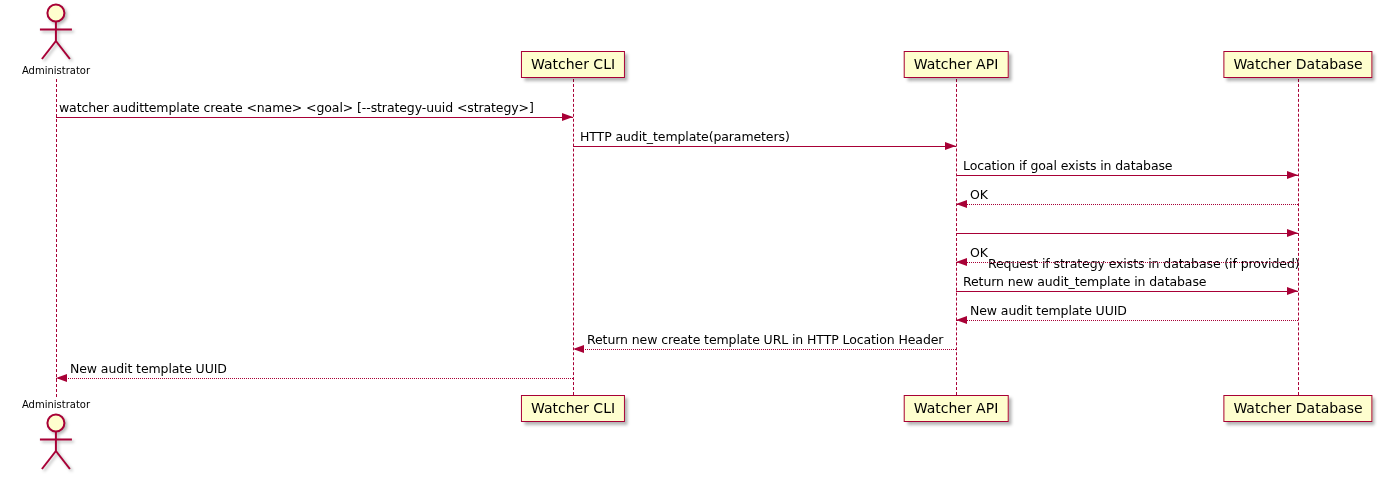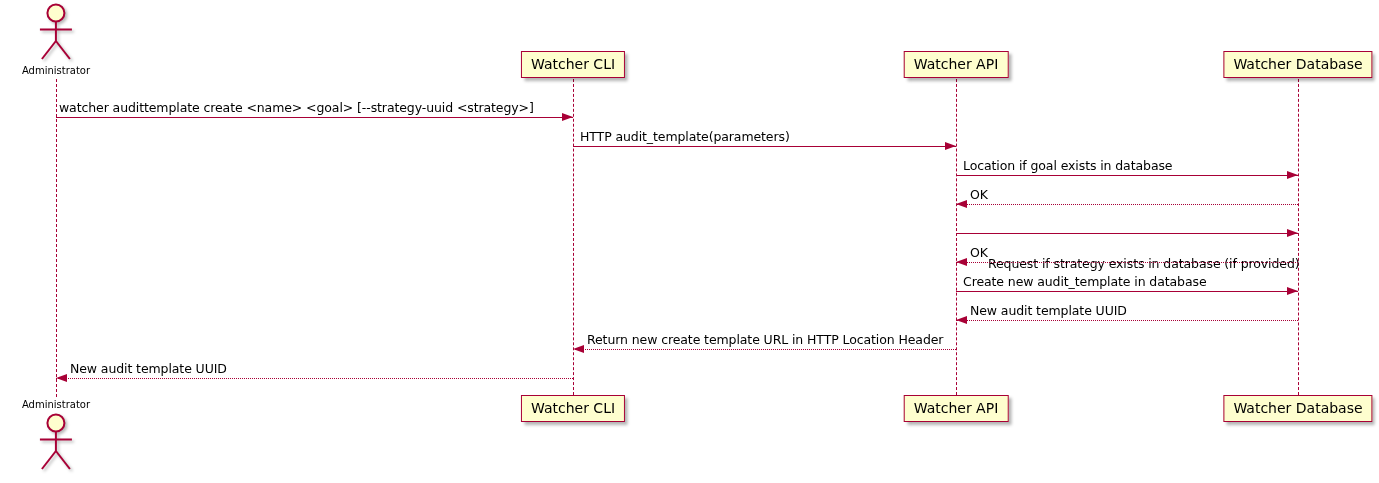--- a/index.html
+++ b/index.html
@@ -87,21 +87,21 @@
         <div class="mlabel" style="left: 988px; top: 216px; margin-top: 40px;">Request if strategy exists in database (if provided)</div>
       </div>
       <div>
         <div class="mline dotted" style="left: 956px; top: 262px; width: 342px;"></div>
         <div class="ah left" style="left: 956px; top: 257.5px;"></div>
         <div class="mlabel" style="left: 970px; top: 245px;">OK</div>
       </div>
       <div>
         <div class="mline solid" style="left: 956px; top: 291px; width: 342px;"></div>
         <div class="ah right" style="left: 1287px; top: 286.5px;"></div>
-        <div class="mlabel" style="left: 963px; top: 274px;">Create new audit_template in database</div>
+        <div class="mlabel" style="left: 963px; top: 274px;">Return new audit_template in database</div>
       </div>
       <div>
         <div class="mline dotted" style="left: 956px; top: 320px; width: 342px;"></div>
         <div class="ah left" style="left: 956px; top: 315.5px;"></div>
         <div class="mlabel" style="left: 970px; top: 303px;">New audit template UUID</div>
       </div>
       <div>
         <div class="mline dotted" style="left: 573px; top: 349px; width: 383px;"></div>
         <div class="ah left" style="left: 573px; top: 344.5px;"></div>
         <div class="mlabel" style="left: 587px; top: 332px;">Return new create template URL in HTTP Location Header</div>

